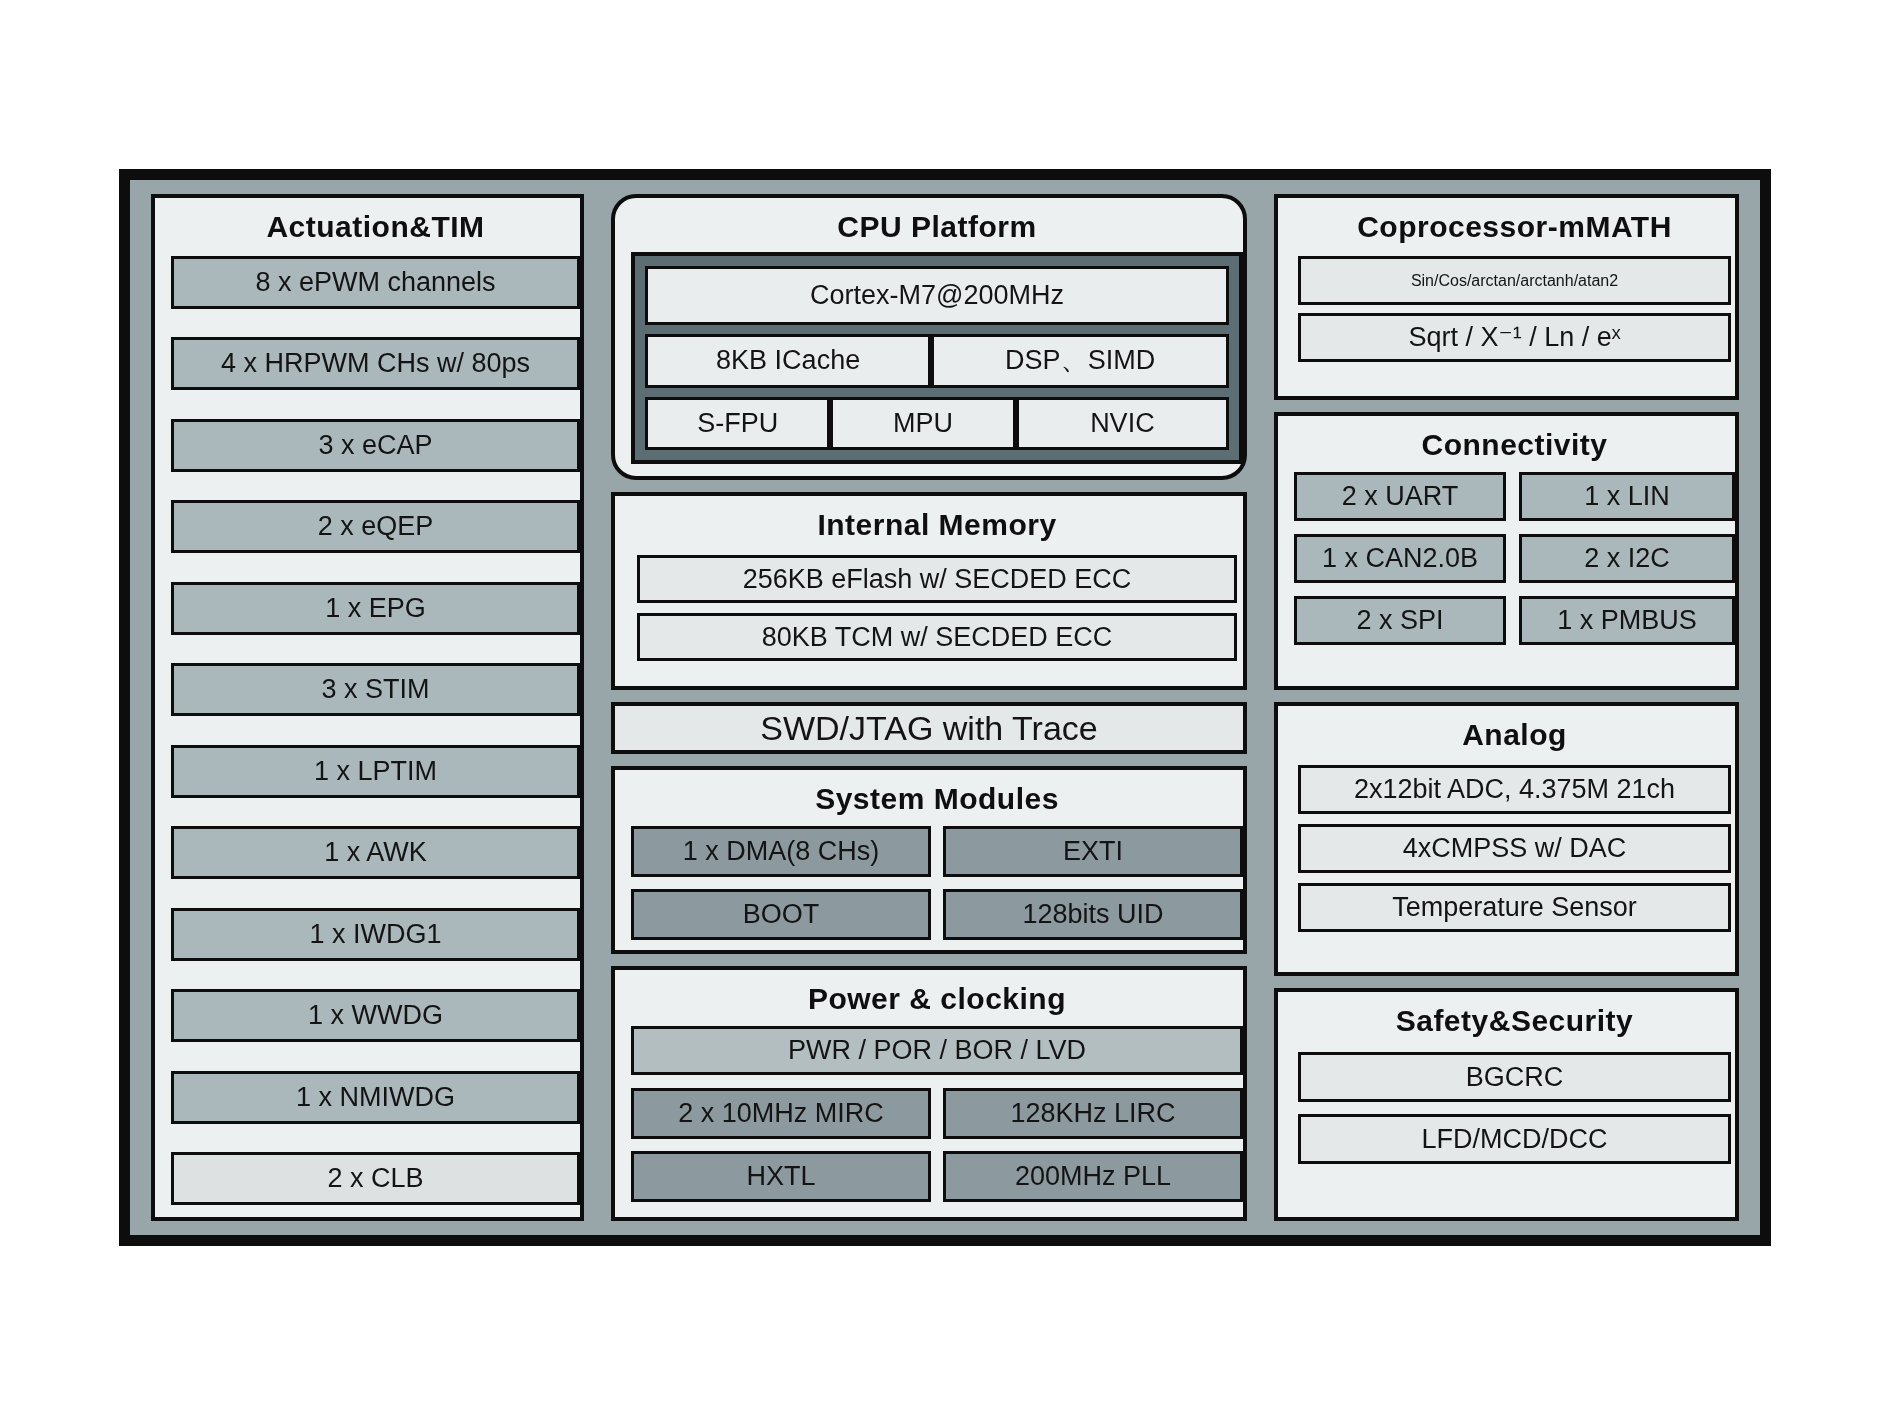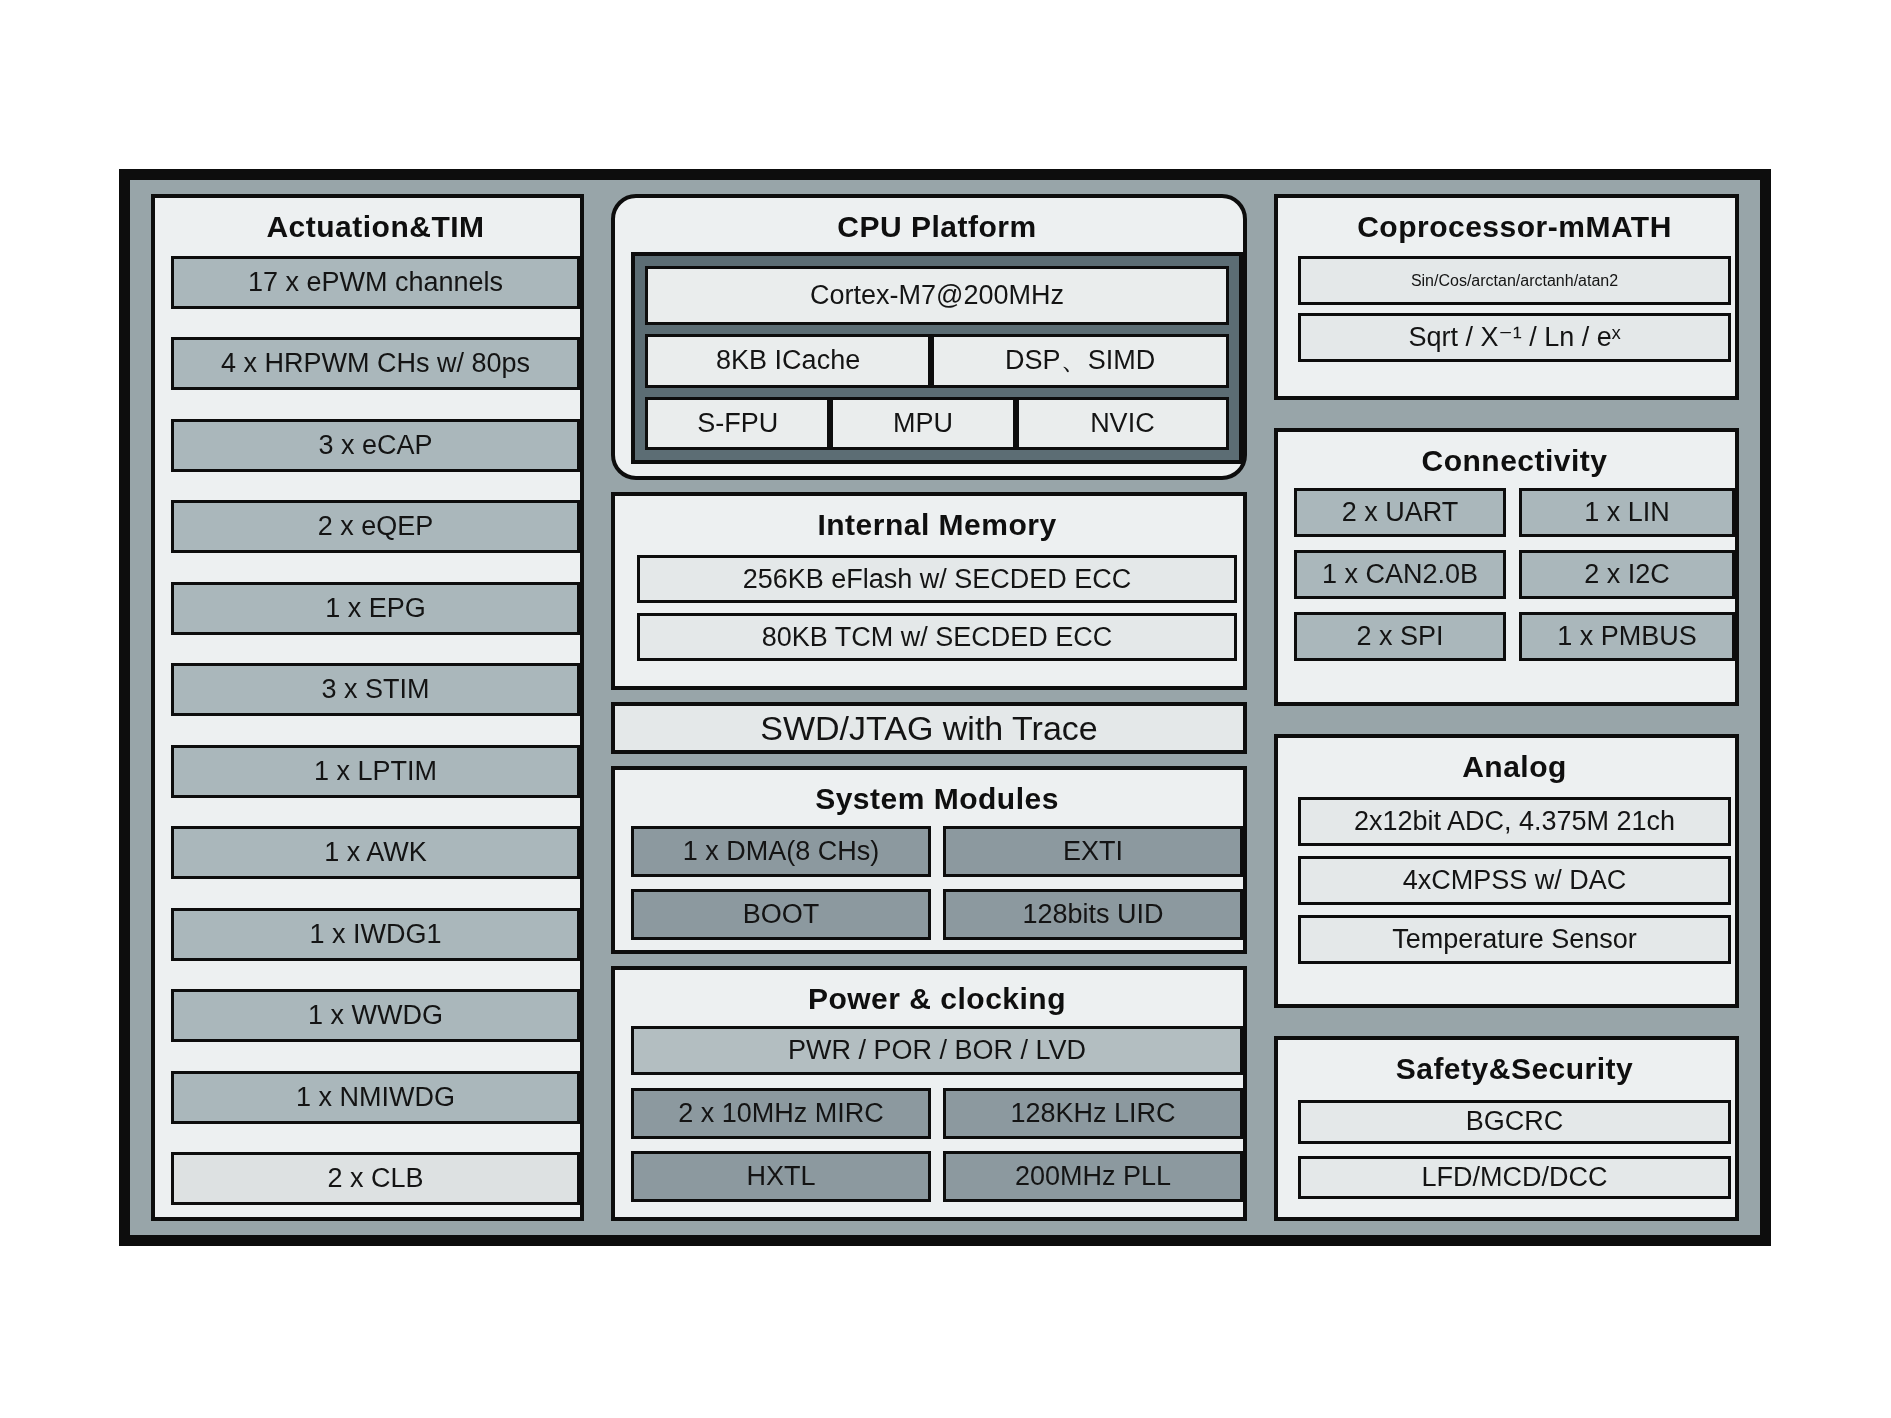--- a/index.html
+++ b/index.html
@@ -12,21 +12,21 @@
   .stage{position:relative;width:1891px;height:1418px;}
   .chip{
     position:absolute;left:119px;top:169px;width:1652px;height:1077px;
     box-sizing:border-box;background:var(--chip-bg,#98a5a9);
     border:11px solid var(--border,#0d0d0d);
     padding:14px 21px;display:flex;gap:27px;
   }
   .col{display:flex;flex-direction:column;box-sizing:border-box;min-width:0;}
   .col-left{width:433px;}
   .col-mid{width:636px;gap:12px;}
-  .col-right{flex:1;gap:28px;}
+  .col-right{flex:1;gap:12px;}
   .panel{
     box-sizing:border-box;background:var(--panel-bg,#edf0f1);
     border:4px solid var(--border,#0d0d0d);
     display:flex;flex-direction:column;padding:6px 0 12px 16px;min-height:0;
   }
   .panel-title{
     font-weight:bold;font-size:30px;text-align:center;
     margin:6px 0 8px 0;letter-spacing:0.5px;flex:0 0 auto;color:#0f0f0f;
   }
   .blk{
@@ -82,21 +82,21 @@
 </head>
 <body>
 
 <div class="stage">
   <div class="chip">
 
     <div class="col col-left">
       <section class="panel panel-left">
         <div class="panel-title">Actuation&amp;TIM</div>
         <div class="stack-left">
-          <div class="blk med">17 x ePWM channels</div>
+          <div class="blk med">8 x ePWM channels</div>
           <div class="blk med">4 x HRPWM CHs w/ 80ps</div>
           <div class="blk med">3 x eCAP</div>
           <div class="blk med">2 x eQEP</div>
           <div class="blk med">1 x EPG</div>
           <div class="blk med">3 x STIM</div>
           <div class="blk med">1 x LPTIM</div>
           <div class="blk med">1 x AWK</div>
           <div class="blk med">1 x IWDG1</div>
           <div class="blk med">1 x WWDG</div>
           <div class="blk med">1 x NMIWDG</div>

